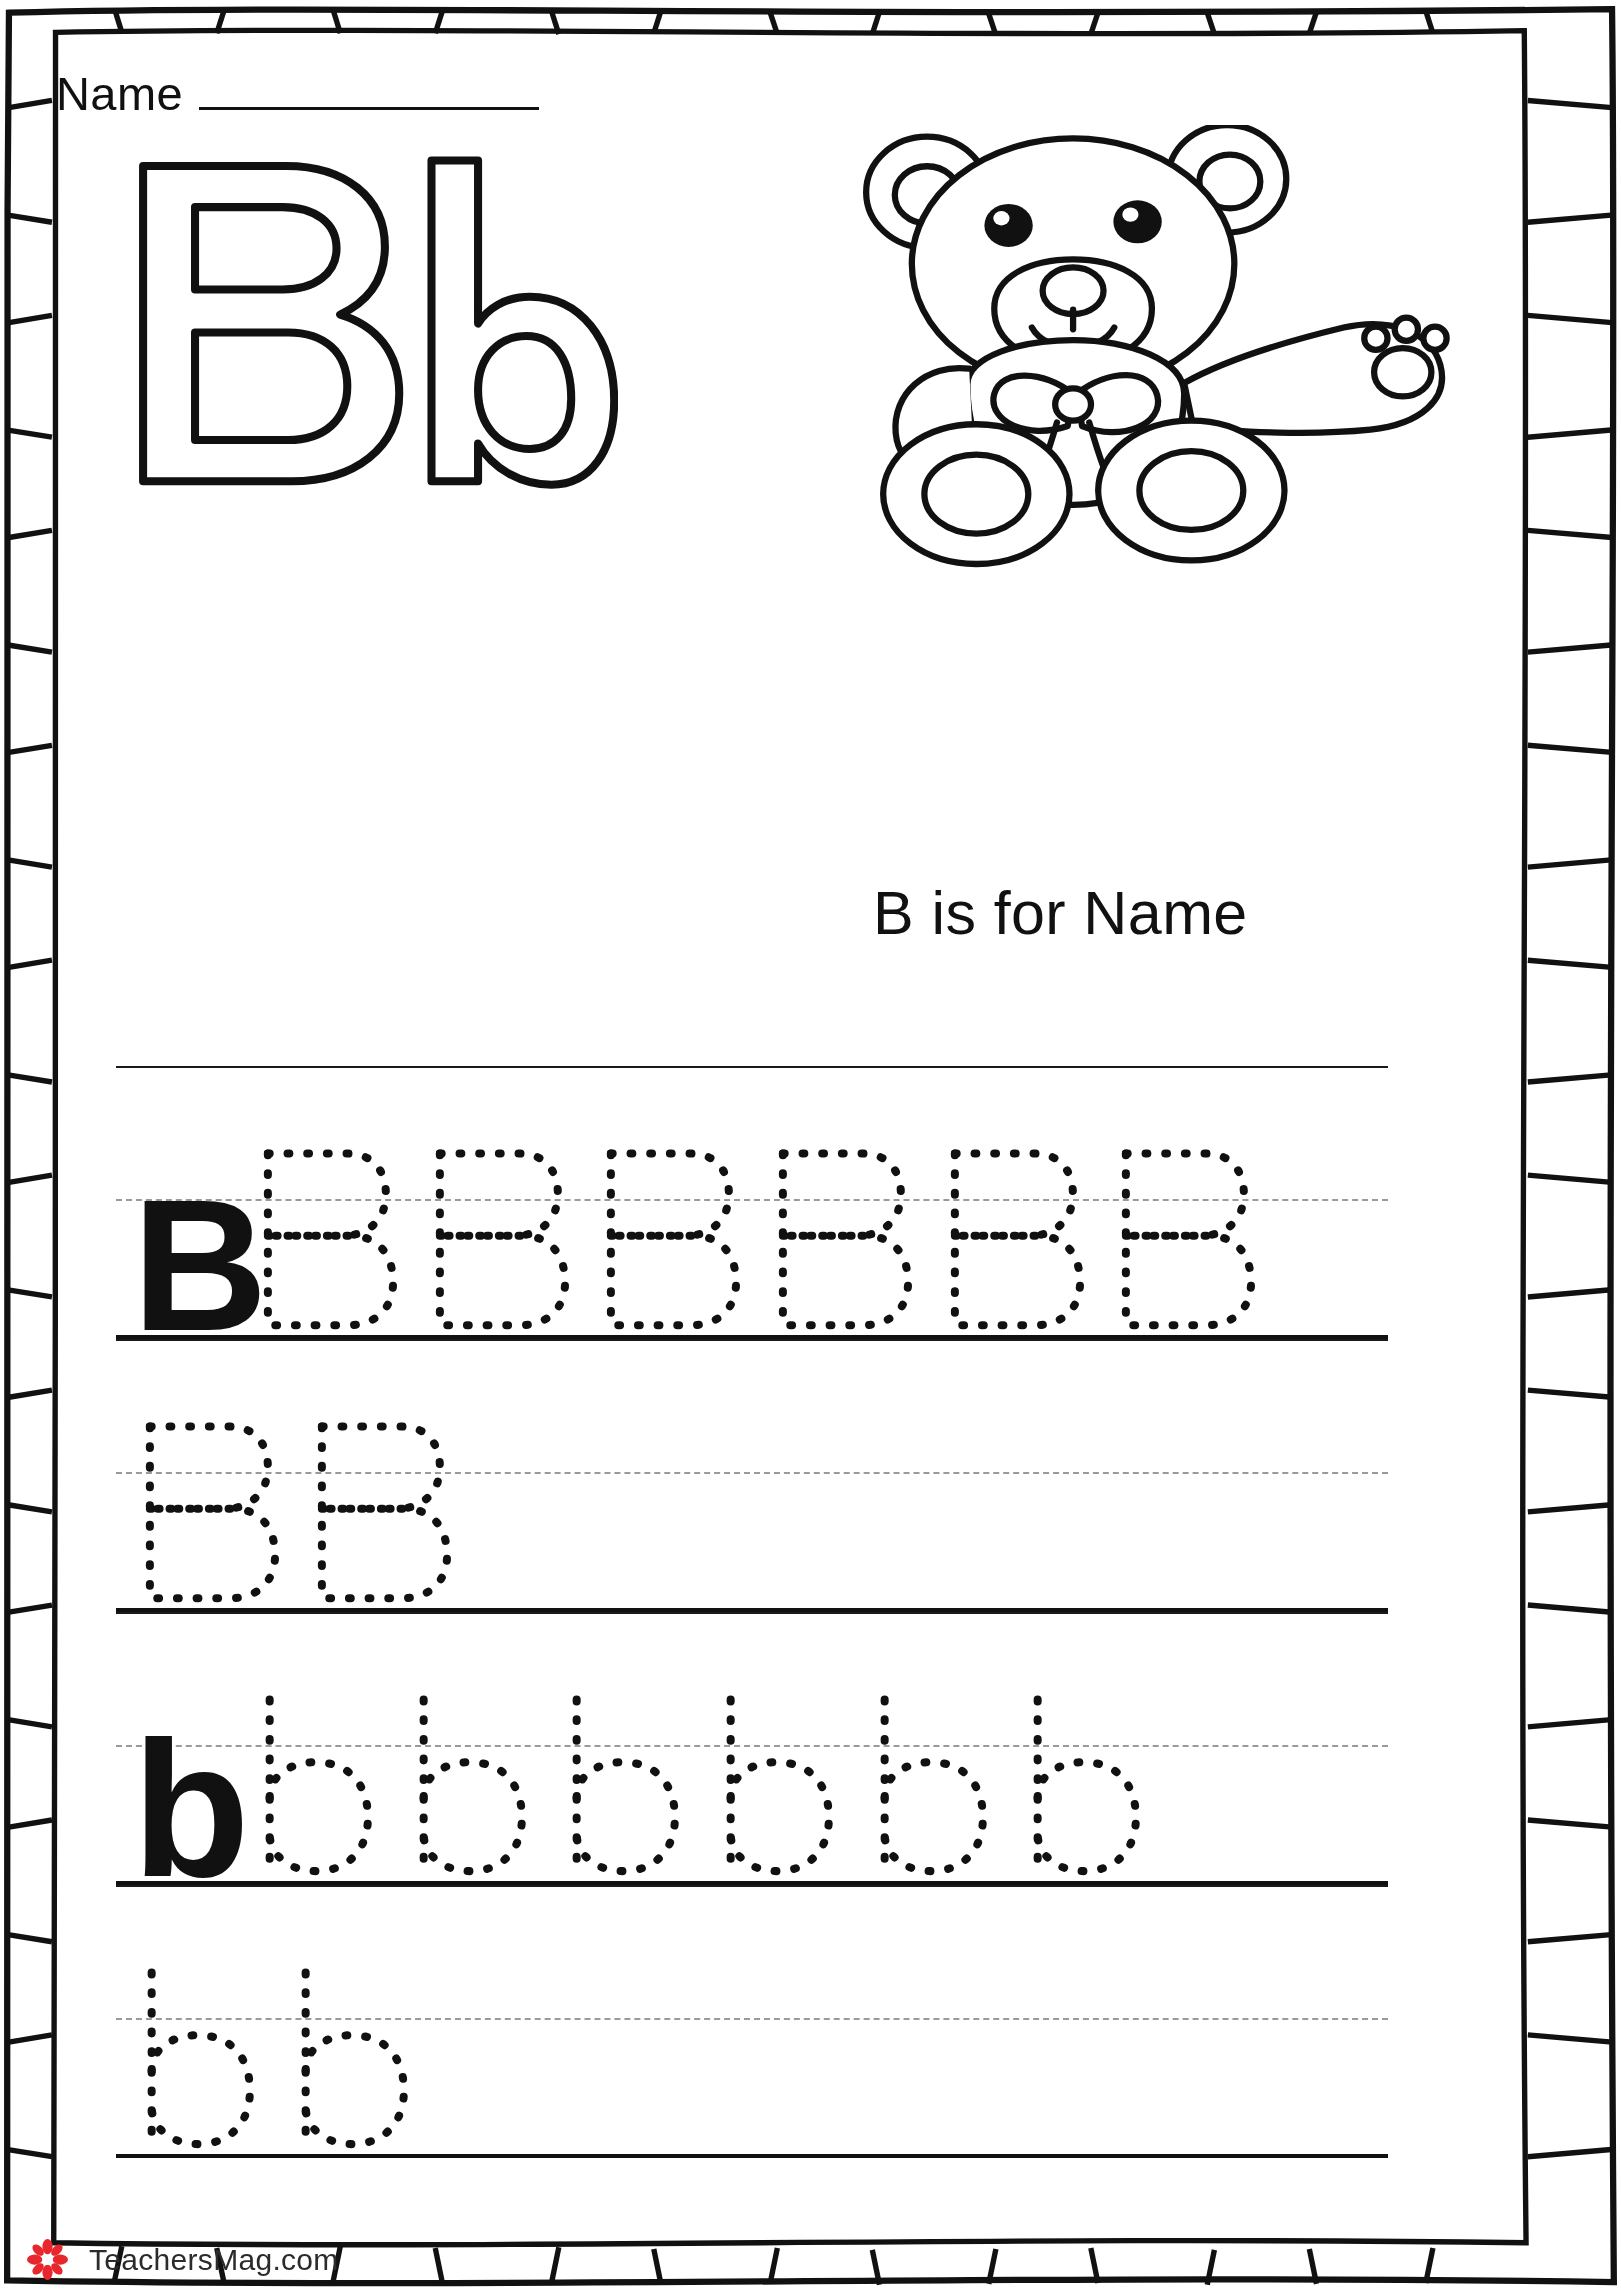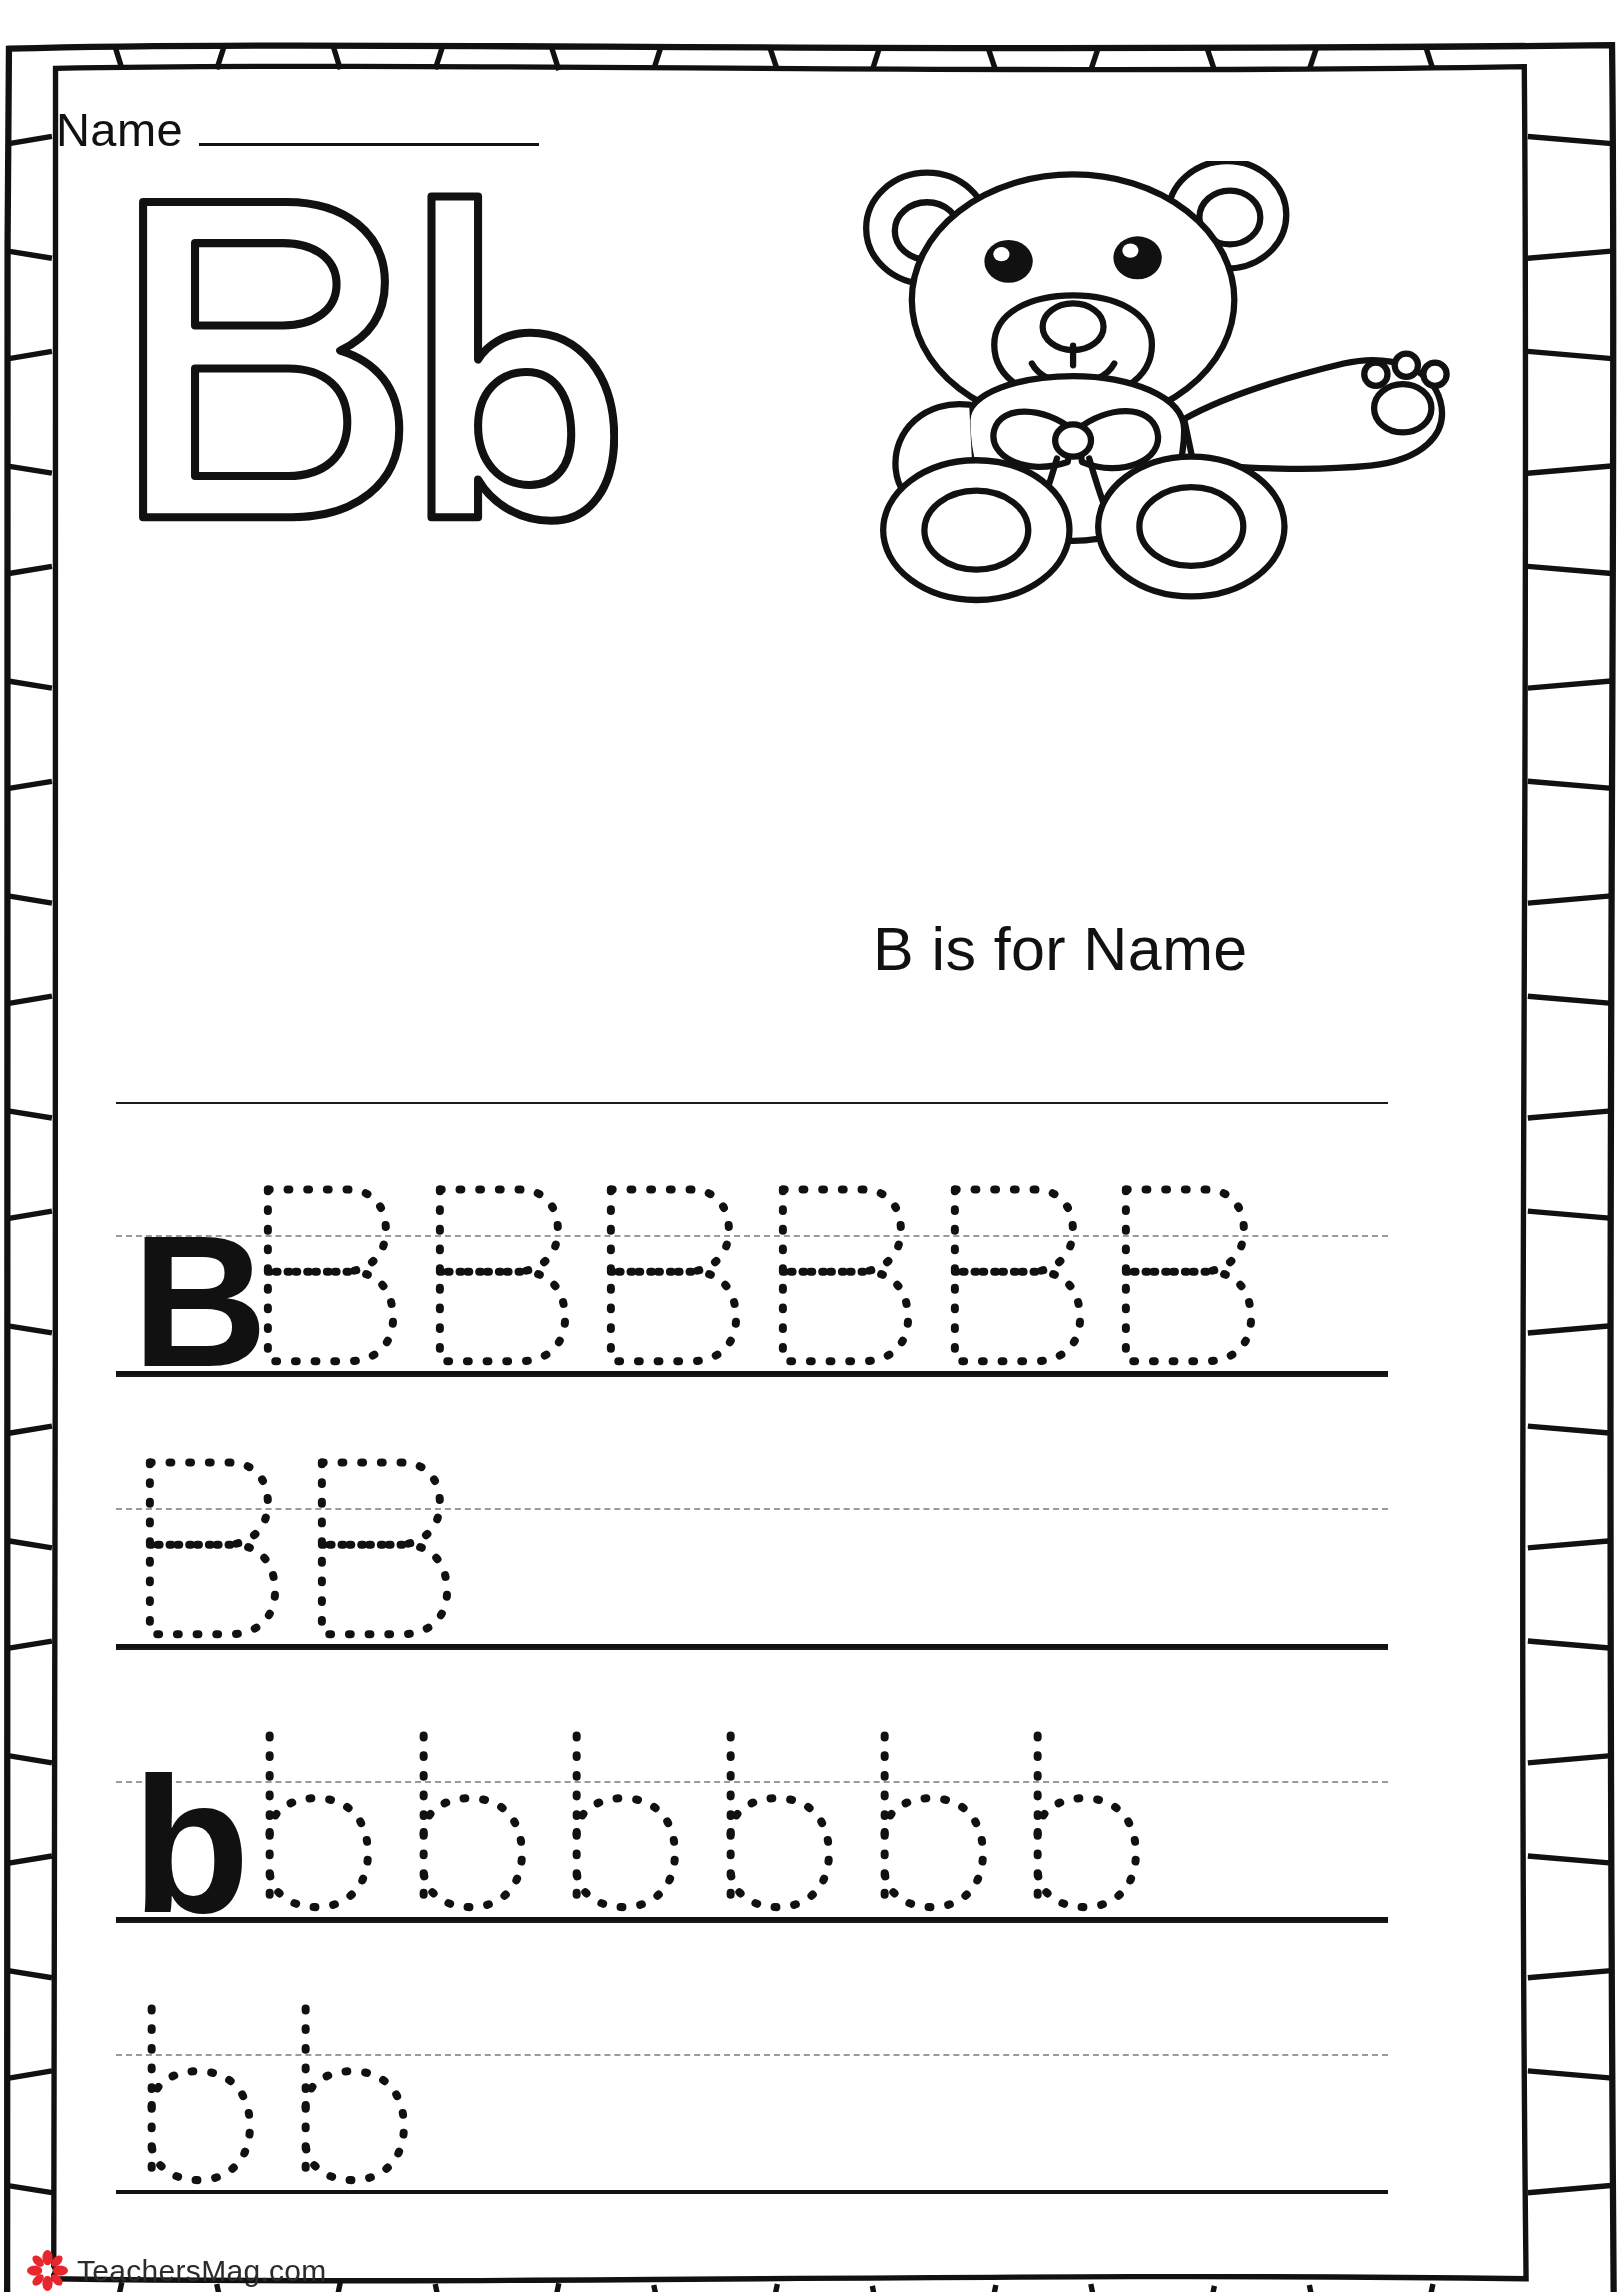--- a/index.html
+++ b/index.html
@@ -7,21 +7,21 @@
   body {
     width: 1621px;
     height: 2293px;
     background: #ffffff;
     font-family: "Liberation Sans", sans-serif;
     overflow: hidden;
     position: relative;
   }
 
   
-  .page { position: absolute; inset: 0; margin-top: 36px; }
+  .page { position: absolute; inset: 0; }
   .border-svg { position: absolute; inset: 0; width: 1621px; height: 2293px; }
 
   
   .name-row {
     position: absolute;
     left: 56px;
     top: 70px;
     display: flex;
     align-items: flex-end;
     gap: 16px;
@@ -113,24 +113,24 @@
     display: flex;
     align-items: flex-end;
     gap: 19.7px;
   }
   .trace-glyph { display: block; }
 
   
   .footer {
     position: absolute;
     left: 27px;
-    bottom: 2px;
+    bottom: 13px;
     display: flex;
     align-items: center;
-    gap: 9px;
+    gap: 21px;
     text-align: right;
   }
   .footer-logo { width: 41px; height: 41px; }
   .footer-text {
     font-size: 30px;
     color: #2b2b2b;
     letter-spacing: 0.3px;
   }
 </style>
 </head>

